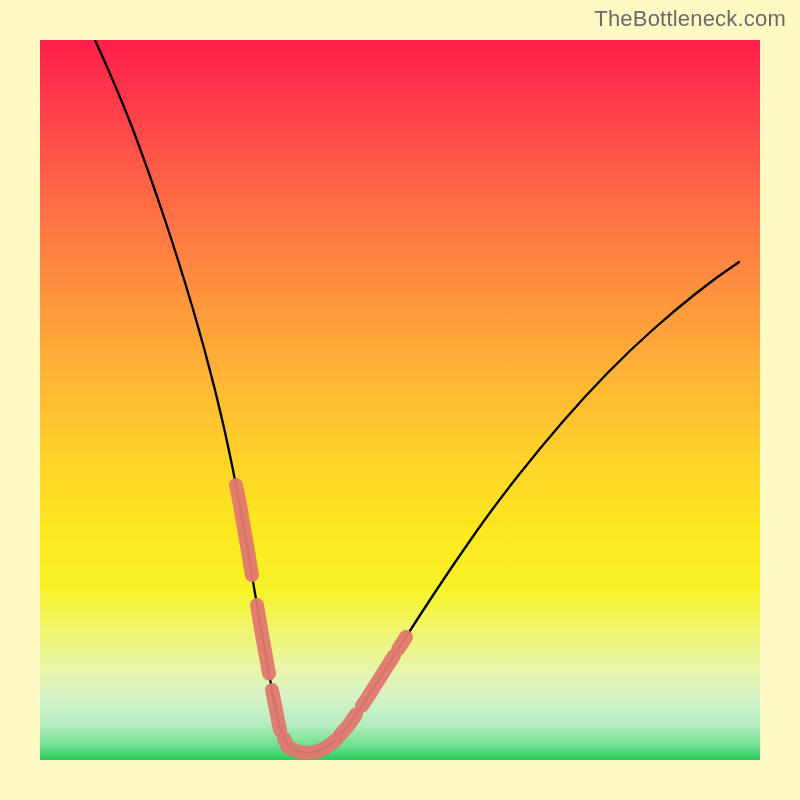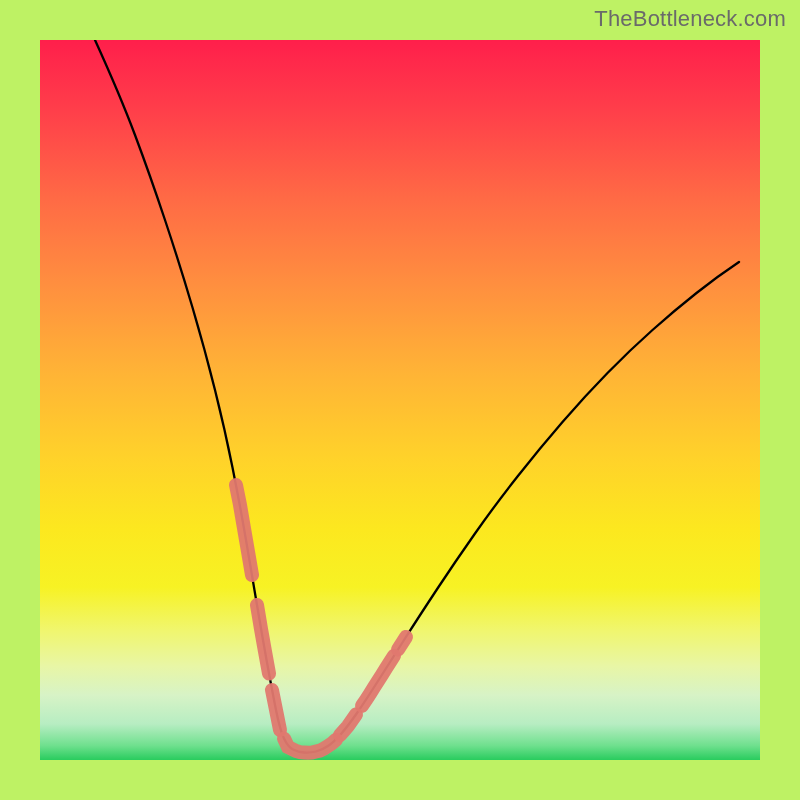--- a/index.html
+++ b/index.html
@@ -8,21 +8,21 @@
     width: 800px;
     height: 800px;
     background: #000;
     font-family: Arial, Helvetica, sans-serif;
     overflow: hidden;
   }
   .outer {
     position: relative;
     width: 800px;
     height: 800px;
-    background: #bef264;
+    background: #fef9c3;
   }
   .watermark {
     position: absolute;
     top: 6px;
     right: 14px;
     color: #6a6a6a;
     font-size: 22px;
     font-weight: 500;
     letter-spacing: 0.2px;
     z-index: 10;

